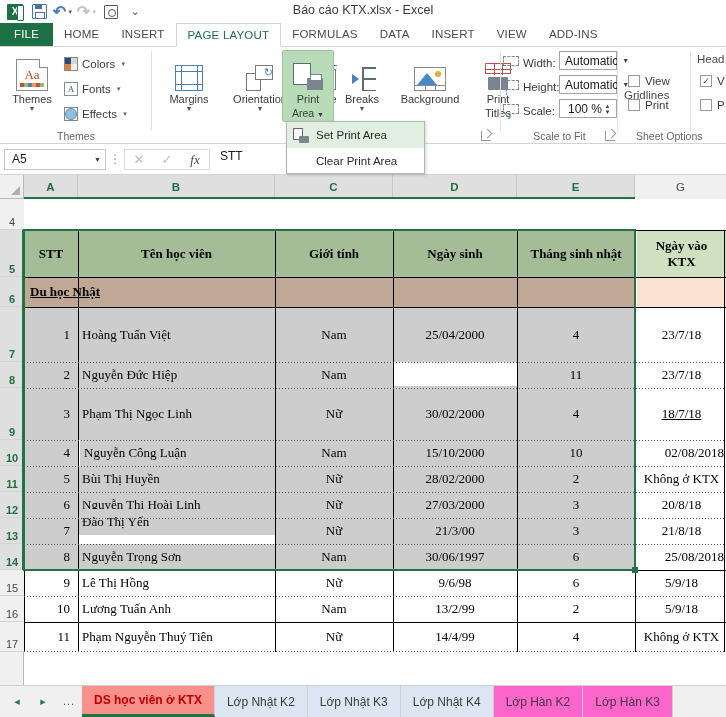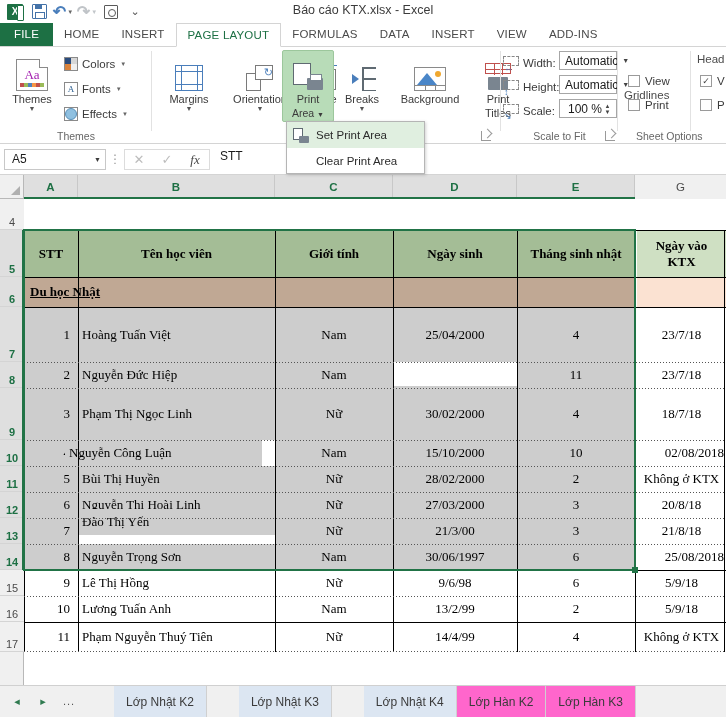--- a/index.html
+++ b/index.html
@@ -96,21 +96,21 @@
   .sm-btn {
     position: absolute; height: 22px; display: flex; align-items: center; gap: 4px;
     font-size: 11.5px; color: #3b3b3b; cursor: default;
   }
 
   
   .themes-ico {
     width: 32px; height: 32px; border: 1px solid #8a8a8a; background:#fff; position: relative;
     display:flex; align-items:center; justify-content:center;
   }
-  .themes-ico .aa { font-size: 13px; color: #a21caf; font-family: "Liberation Serif", serif; }
+  .themes-ico .aa { font-size: 13px; color: #c2410c; font-family: "Liberation Serif", serif; }
   .themes-ico::before {
     content:""; position:absolute; left:3px; bottom:3px; width:24px; height:4px;
     background: repeating-linear-gradient(to right,#c0504d 0 4px,#9bbb59 4px 8px,#4f81bd 8px 12px,#f79646 12px 16px);
   }
   .themes-ico::after{
     content:""; position:absolute; right:-1px; top:-1px; width:8px; height:8px;
     background:#fff; border-left:1px solid #8a8a8a; border-bottom:1px solid #8a8a8a;
   }
   .colors-ico { width:14px;height:14px; display:grid; grid-template-columns:1fr 1fr; grid-template-rows:1fr 1fr; border:1px solid #8a8a8a;}
   .colors-ico i{display:block}
@@ -261,21 +261,21 @@
   }
   .navbtns { display:flex; align-items:center; gap:0; padding-left:4px; }
   .navbtn { width: 26px; text-align:center; font-size: 11px; color: #2f7a4f; line-height: 31px;}
   .navbtn.dots { color:#555; letter-spacing:1px; }
   .stab {
     display: flex; align-items: center; padding: 0 12px;
     font-size: 12px; color: #3b3b3b; border-right: 1px solid #d0d0d0;
     cursor: default; white-space: nowrap;
   }
   .stab.active { background: #f7918a; color: #c00000; font-weight: bold; border-bottom: 3px solid #217346; }
-  .stab.blue { background: #dce6f2; margin-left: 32px; }
+  .stab.blue { background: #dce6f2; }
   .stab.pink { background: #ff66cc; }
 </style>
 </head>
 <body>
 
 <div id="app">
 
   <div class="qat-bar">
     <div class="win-title">Báo cáo KTX.xlsx - Excel</div>
     <div class="qat-icons">
@@ -577,24 +577,24 @@
       <div class="cell selcell ctr" style="left:251px;top:163px;width:118px;height:26px;">Nam</div>
       <div class="cell selcell ctr" style="left:369px;top:163px;width:124px;height:26px;margin-top:24px;">06/11/2000</div>
       <div class="cell selcell ctr" style="left:493px;top:163px;width:118px;height:26px;">11</div>
       <div class="cell ctr" style="left:613px;top:163px;width:89px;height:26px;">23/7/18</div>
 
       <div class="cell selcell right" style="left:0;top:189px;width:54px;height:52px;padding-right:8px;">3</div>
       <div class="cell selcell left" style="left:54px;top:189px;width:197px;height:52px;">Phạm Thị Ngọc Linh</div>
       <div class="cell selcell ctr" style="left:251px;top:189px;width:118px;height:52px;">Nữ</div>
       <div class="cell selcell ctr" style="left:369px;top:189px;width:124px;height:52px;">30/02/2000</div>
       <div class="cell selcell ctr" style="left:493px;top:189px;width:118px;height:52px;">4</div>
-      <div class="cell ctr" style="left:613px;top:189px;width:89px;height:52px;">18/7/18</div>
+      <div class="cell ctr" style="left:613px;top:189px;width:89px;height:52px;text-decoration:underline;">18/7/18</div>
 
       <div class="cell selcell right" style="left:0;top:241px;width:54px;height:26px;padding-right:8px;">4</div>
-      <div class="cell selcell left" style="left:41px;top:241px;width:197px;height:26px;text-align:right;">Nguyễn Công Luận</div>
+      <div class="cell selcell left" style="left:56px;top:241px;width:197px;height:26px;text-align:right;">Nguyễn Công Luận</div>
       <div class="cell selcell ctr" style="left:251px;top:241px;width:118px;height:26px;">Nam</div>
       <div class="cell selcell ctr" style="left:369px;top:241px;width:124px;height:26px;">15/10/2000</div>
       <div class="cell selcell ctr" style="left:493px;top:241px;width:118px;height:26px;">10</div>
       <div class="cell right" style="left:613px;top:241px;width:89px;height:26px;padding-right:2px;">02/08/2018</div>
 
       <div class="cell selcell right" style="left:0;top:267px;width:54px;height:26px;padding-right:8px;">5</div>
       <div class="cell selcell left" style="left:54px;top:267px;width:197px;height:26px;">Bùi Thị Huyền</div>
       <div class="cell selcell ctr" style="left:251px;top:267px;width:118px;height:26px;">Nữ</div>
       <div class="cell selcell ctr" style="left:369px;top:267px;width:124px;height:26px;">28/02/2000</div>
       <div class="cell selcell ctr" style="left:493px;top:267px;width:118px;height:26px;">2</div>
@@ -669,20 +669,21 @@
       <div class="sel-handle" style="left:608px;top:368px;"></div>
     </div>
   </div>
 
   <div class="tabbar">
     <div class="navbtns">
       <div class="navbtn">◂</div>
       <div class="navbtn">▸</div>
       <div class="navbtn dots">...</div>
     </div>
+    <div class="stab active">DS học viên ở KTX</div>
     <div class="stab blue">Lớp Nhật K2</div>
     <div class="stab blue">Lớp Nhật K3</div>
     <div class="stab blue">Lớp Nhật K4</div>
     <div class="stab pink">Lớp Hàn K2</div>
     <div class="stab pink">Lớp Hàn K3</div>
   </div>
 
 </div>
 
 </body></html>

